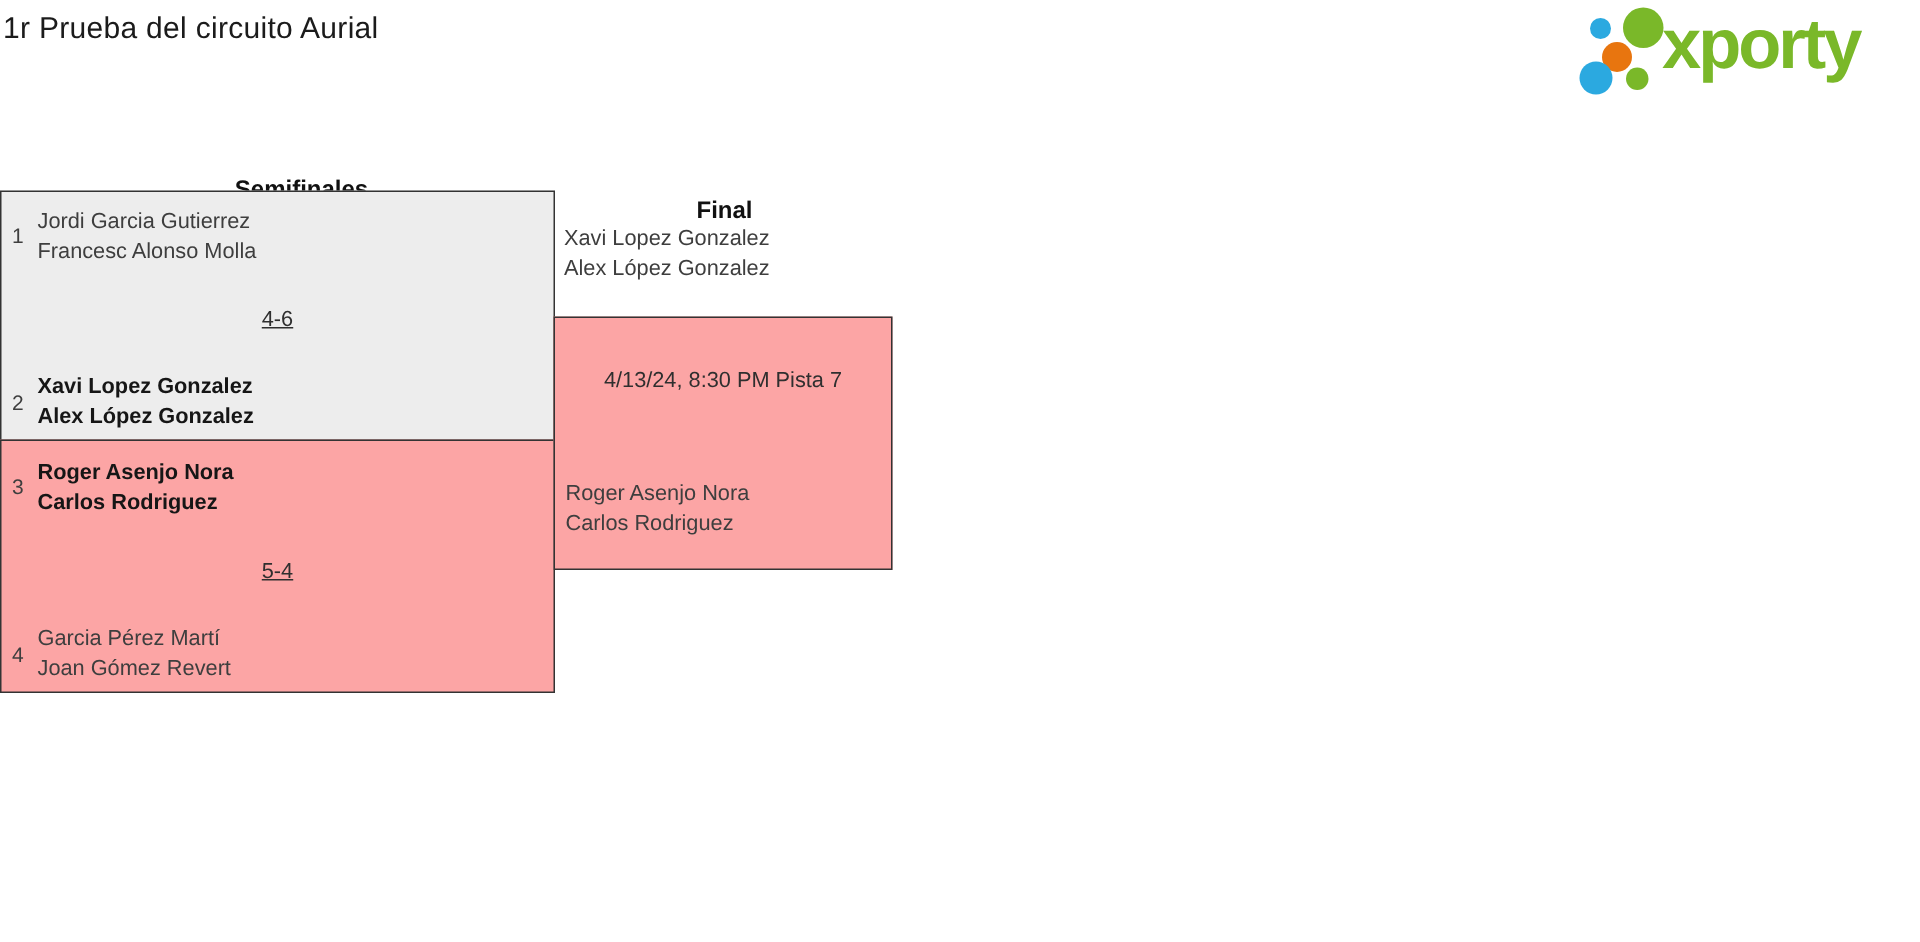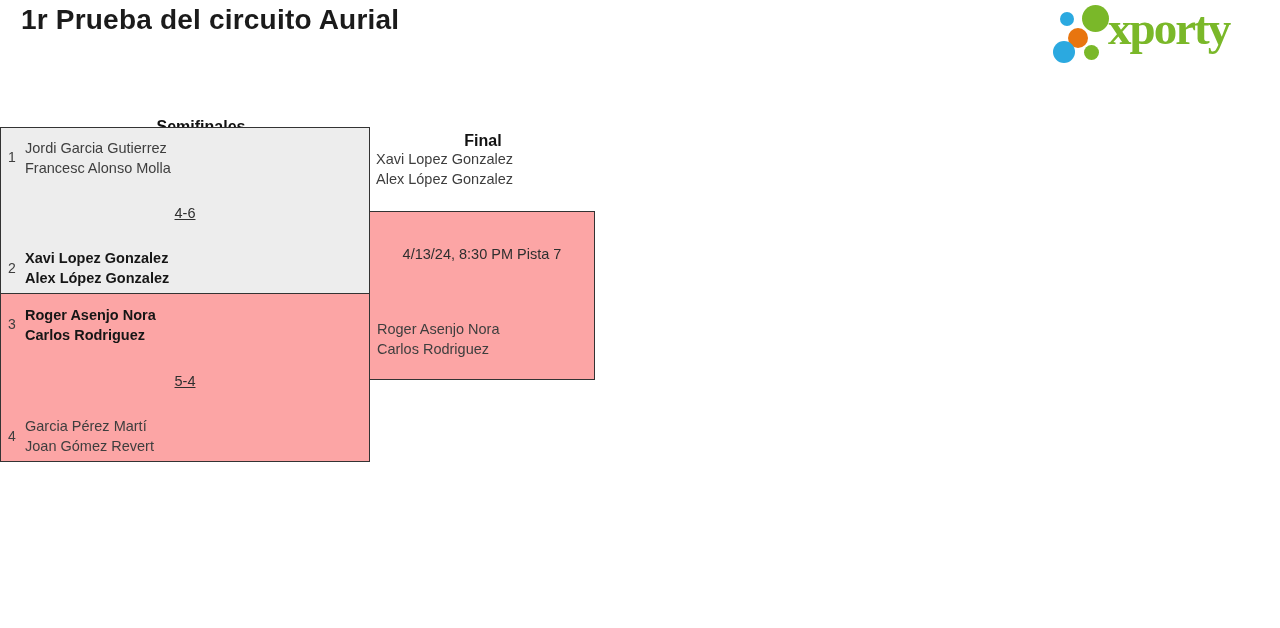--- a/index.html
+++ b/index.html
@@ -10,41 +10,39 @@
     height: 628px;
     background: #ffffff;
     font-family: "Liberation Sans", sans-serif;
     overflow: hidden;
   }
 
   
   .title {
     position: absolute;
     left: 2px; top: 3px;
-    font-size: 28px;
-    font-weight: 700;
+    font-size: 20px;
+    font-weight: 400;
     color: #1b1b1b;
     line-height: 33px;
     letter-spacing: 0.2px;
-    margin-left: 19px;
   }
 
   
   .logo { position: absolute; left: 1050px; top: 0; width: 230px; height: 72px; }
   .dot { position: absolute; border-radius: 50%; }
   .dot-blue-sm   { left: 10px; top: 12px; width: 14px; height: 14px; }
   .dot-green-lg  { left: 32px; top:  5px; width: 27px; height: 27px; }
   .dot-orange    { left: 18px; top: 28px; width: 20px; height: 20px; }
   .dot-blue-lg   { left:  3px; top: 41px; width: 22px; height: 22px; }
   .dot-green-sm  { left: 34px; top: 45px; width: 15px; height: 15px; }
   .logo-word {
     position: absolute; left: 58px; top: 1px;
     font-size: 47px; font-weight: 800;
     letter-spacing: -2px;
-    font-family: Liberation Serif, serif;
   }
 
   
   .round-header {
     position: absolute;
     top: 98px;
     font-size: 16px;
     font-weight: 700;
     color: #111111;
     text-align: center;

